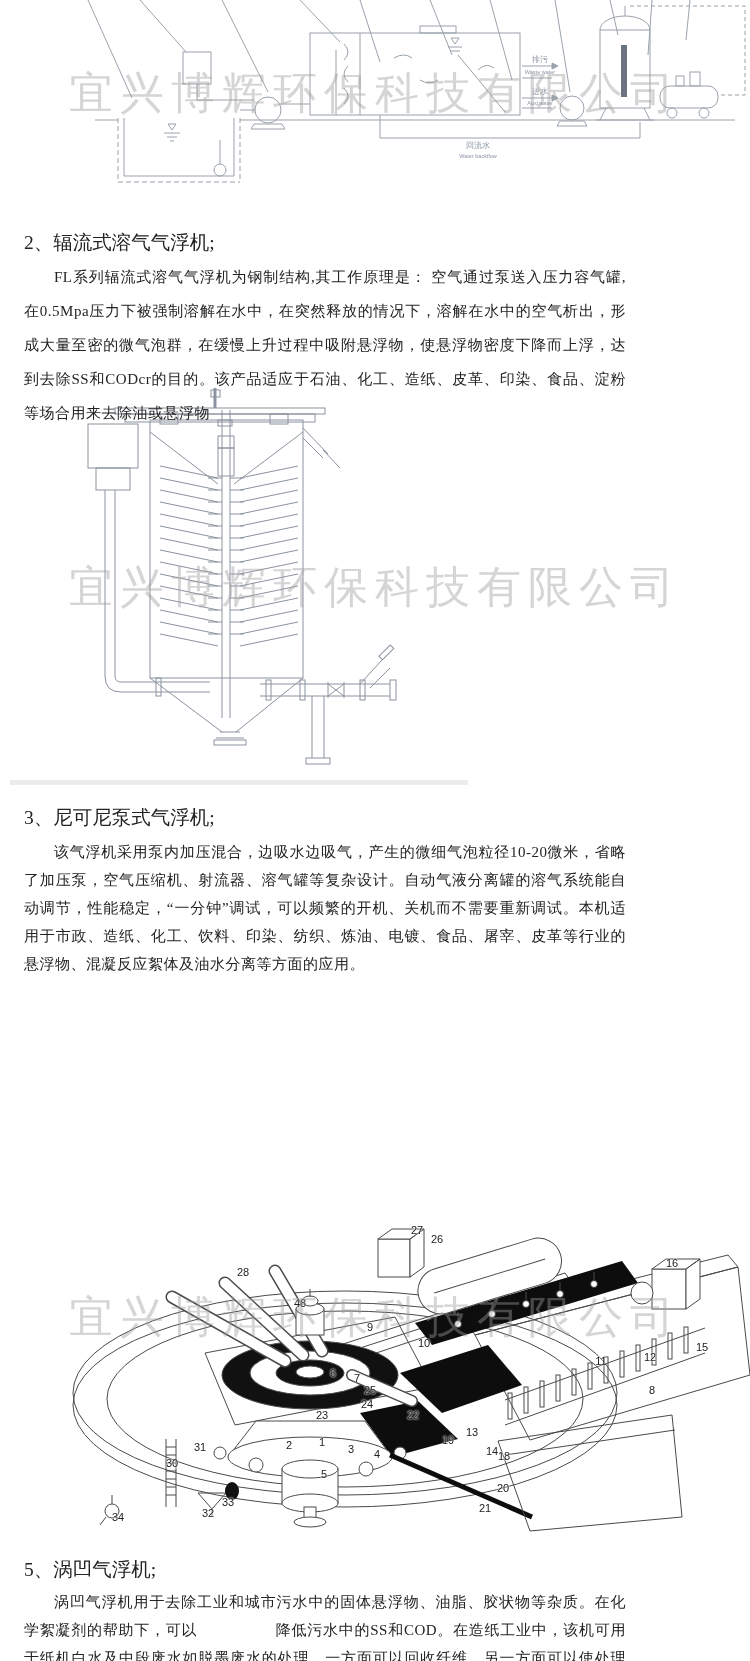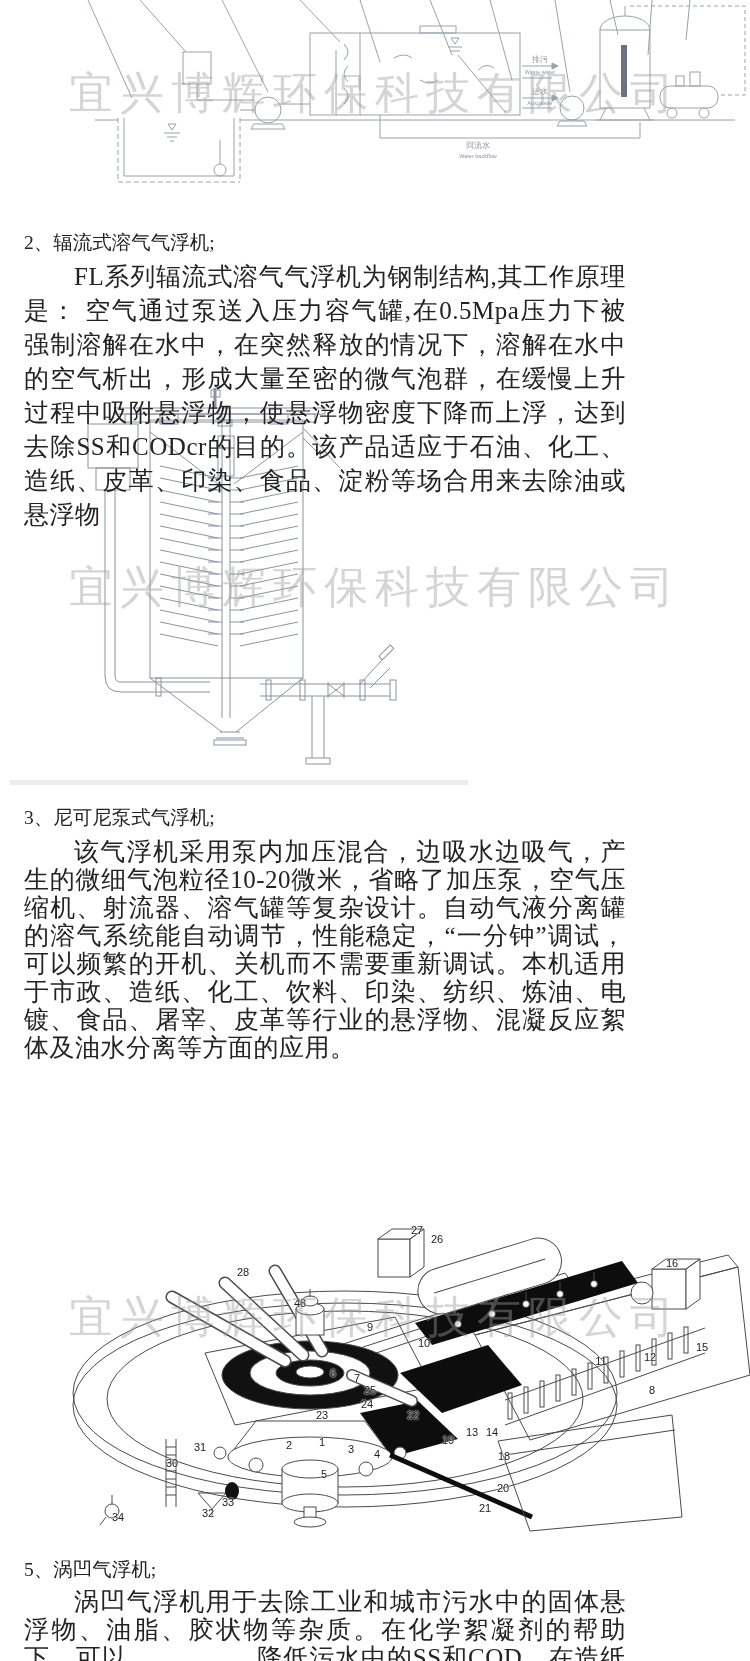--- a/index.html
+++ b/index.html
@@ -5,21 +5,21 @@
   html,body{margin:0;padding:0;background:#fff;}
   #canvas{position:relative;width:750px;height:1661px;margin:0 auto;background:#ffffff;
           overflow:hidden;font-family:"Liberation Serif",serif;color:#232323;}
   svg{display:block;}
   .diag{position:absolute;}
   .wm{position:absolute;left:0;width:750px;text-align:center;font-size:44px;letter-spacing:7px;
       color:#9c9c9c;opacity:.42;white-space:nowrap;z-index:6;pointer-events:none;
       font-family:"Liberation Serif",serif;}
   .sec{position:absolute;left:0;width:650px;padding:0 24px;box-sizing:border-box;z-index:4;}
   .sec .heading{font-size:19.5px;}
-  .sec .body{font-size:25px;text-align:justify;text-indent:2em;letter-spacing:.5px;}
+  .sec .body{font-size:15px;text-align:justify;text-indent:2em;letter-spacing:.5px;}
   .divider{position:absolute;left:10px;width:458px;height:5px;background:#ececec;z-index:2;}
   .callouts{position:absolute;left:60px;top:1225px;width:690px;height:315px;z-index:5;pointer-events:none;}
   .callout{position:absolute;font-family:"Liberation Sans",sans-serif;font-size:11px;color:#222;
            transform:translate(-50%,-50%);text-shadow:0 0 2px #fff,0 0 2px #fff;}
   .smalltxt{font-family:"Liberation Sans",sans-serif;}
 </style>
 </head>
 <body>
 
 <div id="canvas">
@@ -306,21 +306,21 @@
       <span class="callout" style="left: 307px; top: 179px;">24</span>
       <span class="callout" style="left: 262px; top: 190px;">23</span>
       <span class="callout" style="left: 353px; top: 190px;">22</span>
       <span class="callout" style="left: 412px; top: 207px;">13</span>
       <span class="callout" style="left: 262px; top: 217px;">1</span>
       <span class="callout" style="left: 229px; top: 220px;">2</span>
       <span class="callout" style="left: 291px; top: 224px;">3</span>
       <span class="callout" style="left: 317px; top: 229px;">4</span>
       <span class="callout" style="left: 264px; top: 249px;">5</span>
       <span class="callout" style="left: 388px; top: 215px;">19</span>
-      <span class="callout" style="left: 432px; top: 207px;">14</span>
+      <span class="callout" style="left: 432px; top: 226px;">14</span>
       <span class="callout" style="left: 444px; top: 231px;">18</span>
       <span class="callout" style="left: 443px; top: 263px;">20</span>
       <span class="callout" style="left: 425px; top: 283px;">21</span>
       <span class="callout" style="left: 140px; top: 222px;">31</span>
       <span class="callout" style="left: 112px; top: 238px;">30</span>
       <span class="callout" style="left: 168px; top: 277px;">33</span>
       <span class="callout" style="left: 148px; top: 288px;">32</span>
       <span class="callout" style="left: 58px; top: 292px;">34</span>
     </div>
 

